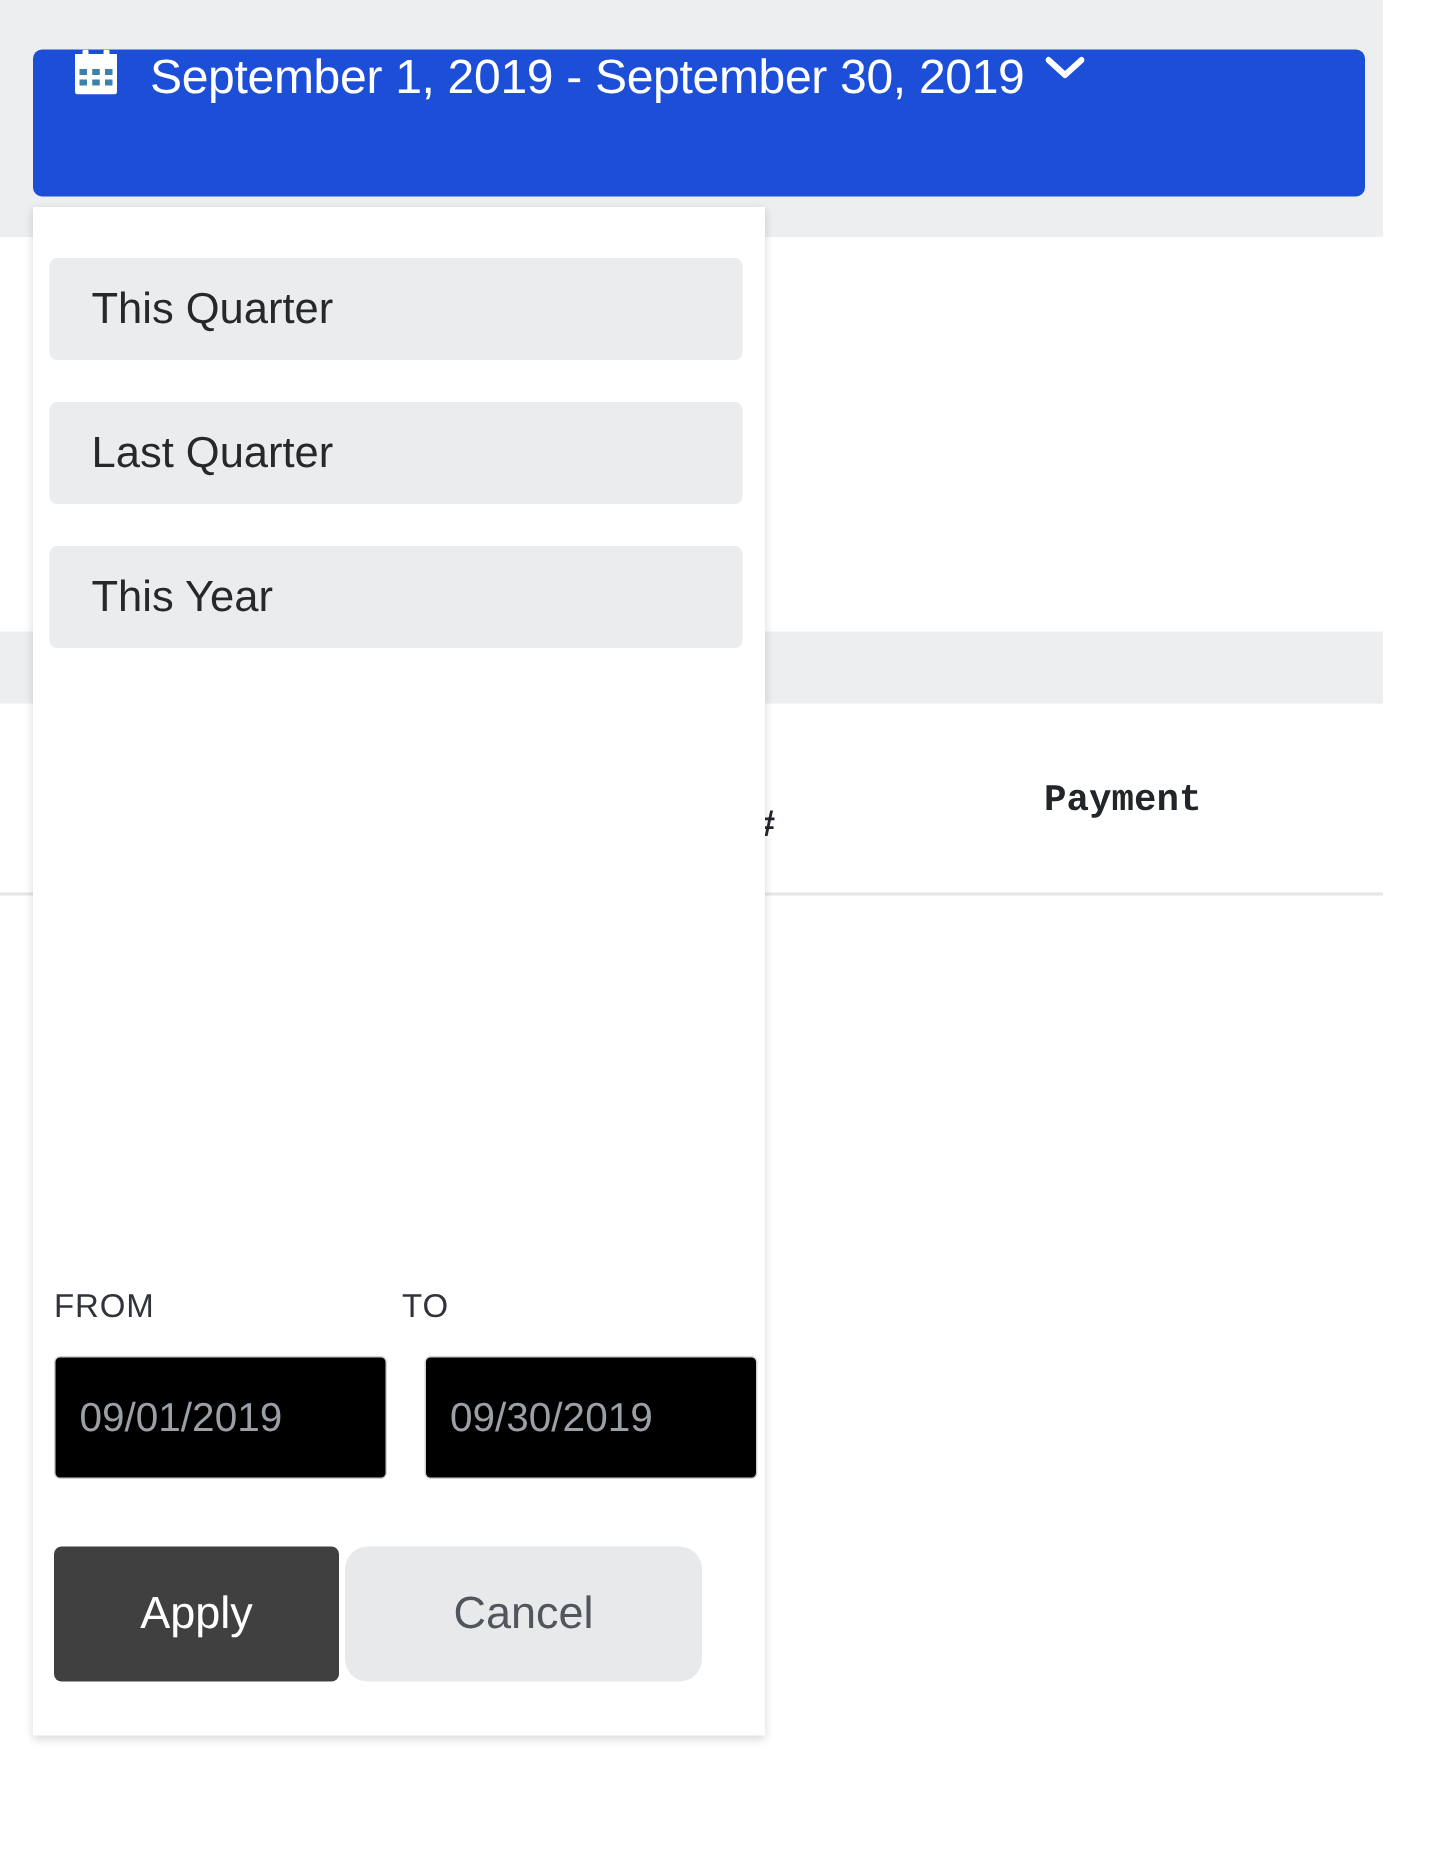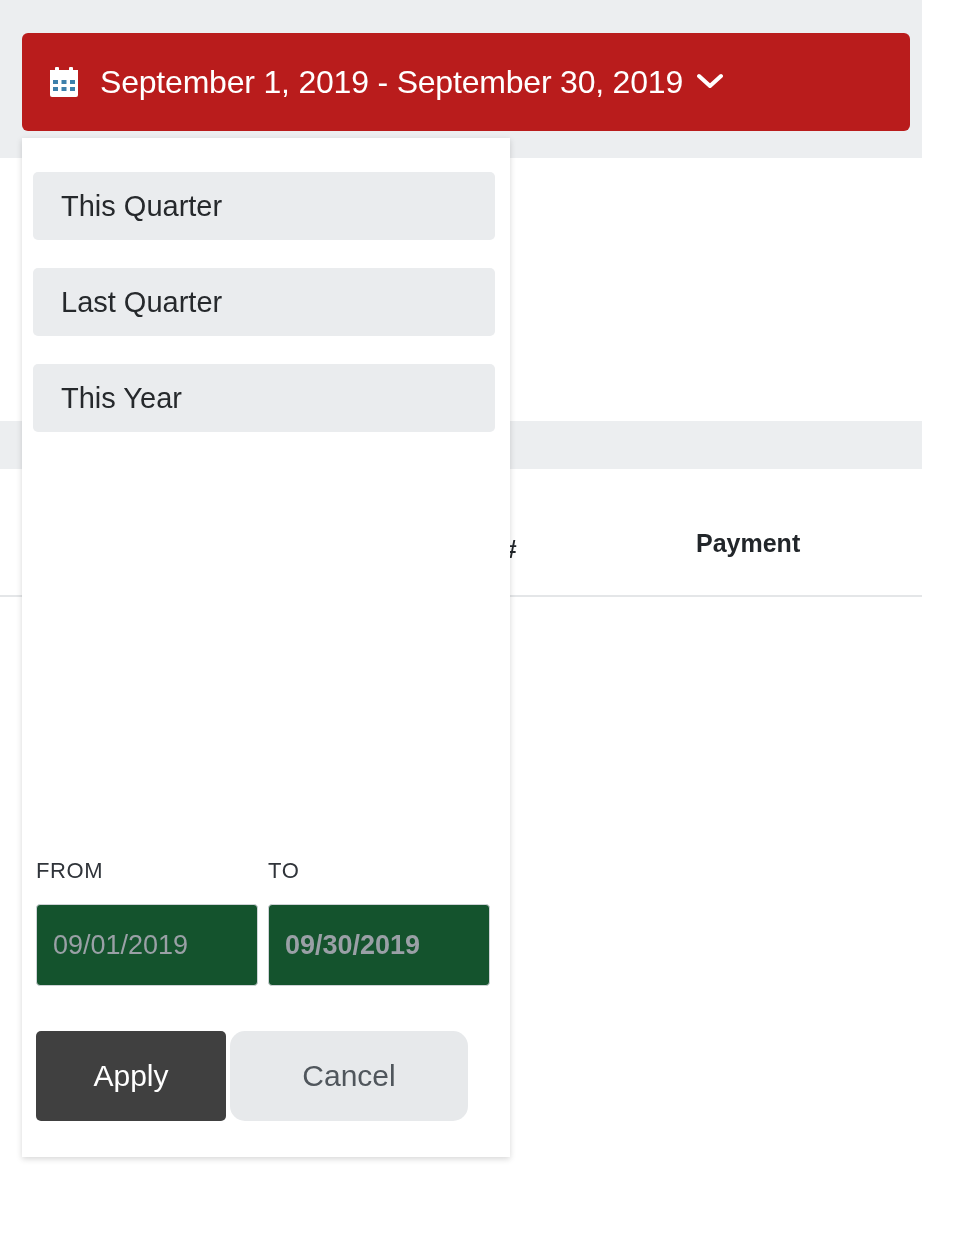--- a/index.html
+++ b/index.html
@@ -66,38 +66,39 @@
     left: 468px;
     top: 22px;
     font-size: 25px;
     font-weight: bold;
     color: #22262a;
     white-space: nowrap;
   }
   .col-payment {
     position: absolute;
     left: 696px;
-    top: 16px;
+    top: 6px;
     font-size: 25px;
     font-weight: bold;
     color: #22262a;
     white-space: nowrap;
+    font-family: Liberation Mono, monospace;
   }
 
   
   #daterange-button {
     position: absolute;
     left: 22px;
     top: 33px;
     width: 888px;
     height: 98px;
-    background: #b91c1c;
+    background: #1d4ed8;
     border-radius: 6px;
     display: flex;
-    align-items: center;
+    align-items: flex-start;
     padding: 0 28px;
     box-sizing: border-box;
     color: #ffffff;
     cursor: pointer;
     user-select: none;
   }
   .cal-icon {
     flex: 0 0 auto;
     width: 28px;
     height: 30px;
@@ -184,29 +185,29 @@
     height: 82px;
   }
   .date-input {
     position: absolute;
     top: 0;
     width: 222px;
     height: 82px;
     box-sizing: border-box;
     border: 1px solid #ced2d6;
     border-radius: 4px;
-    background: #14532d;
+    background: #000000;
     color: #9aa0a6;
     font-family: "Liberation Sans", sans-serif;
     font-size: 27px;
     padding: 0 16px;
     outline: none;
   }
   .date-input.from { left: 3px; }
-  .date-input.to   { left: 235px; font-weight: bold; }
+  .date-input.to   { left: 250px; }
 
   
   .actions-row {
     position: absolute;
     left: 14px;
     top: 893px;
     height: 90px;
   }
   .btn {
     position: absolute;

